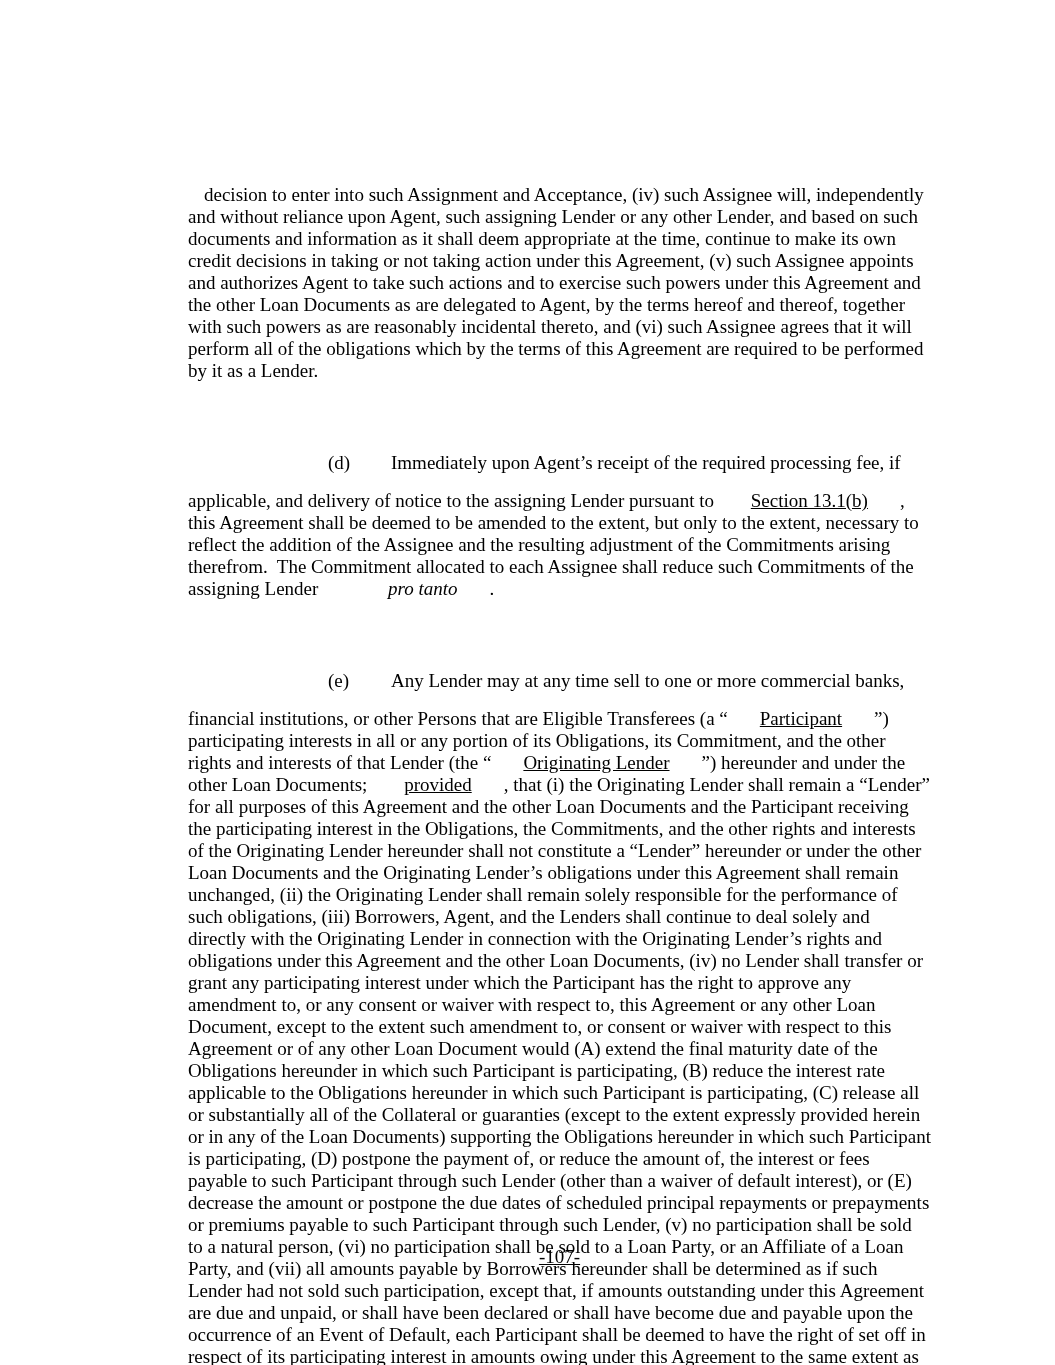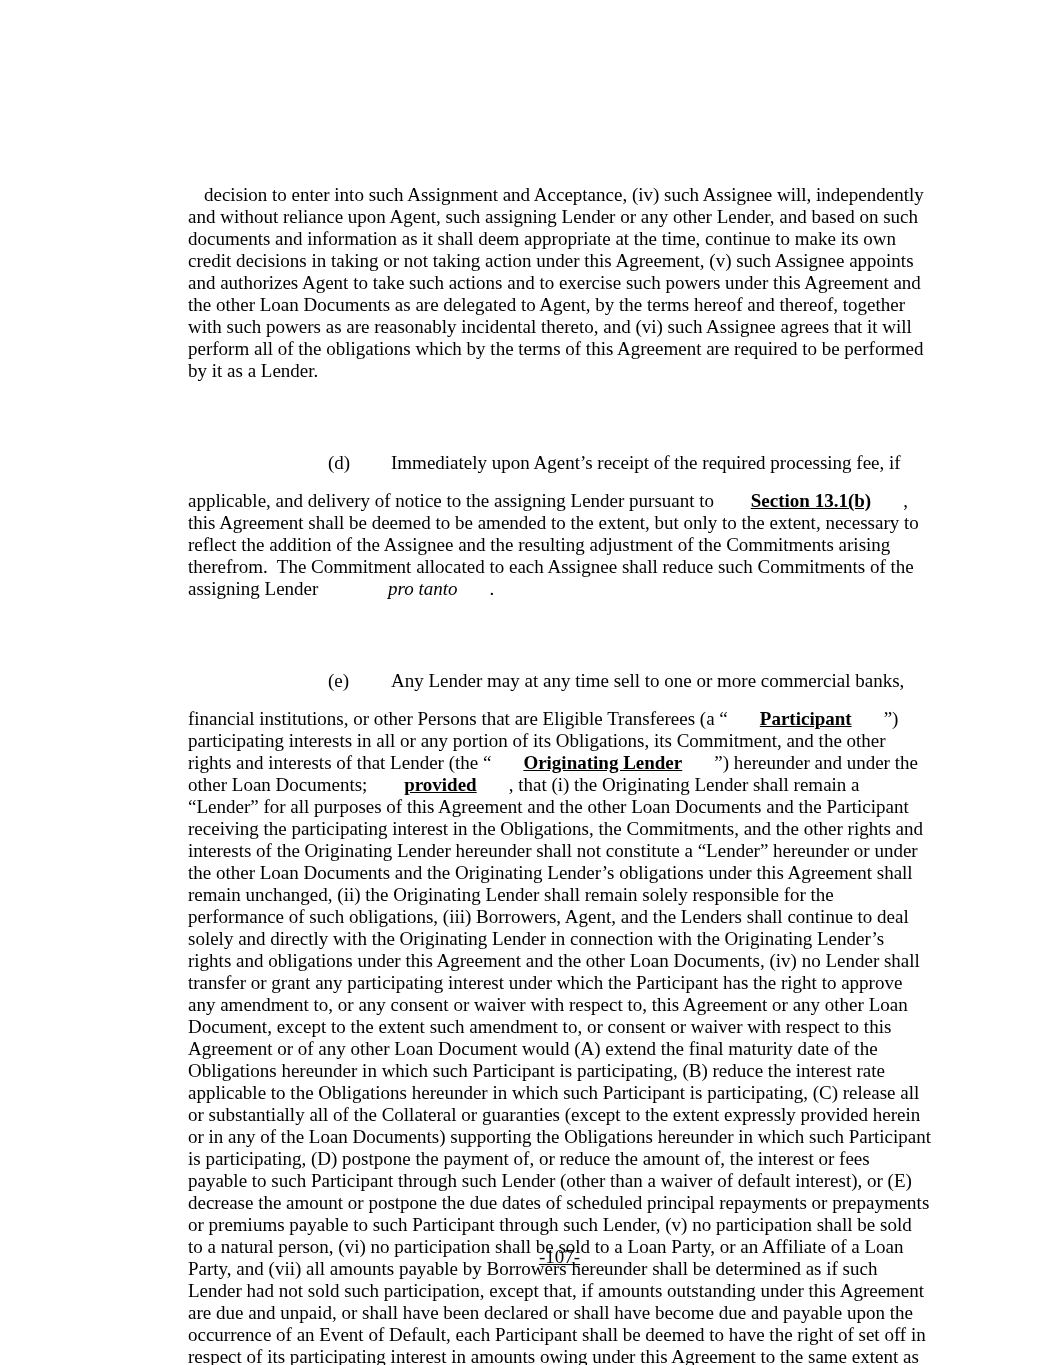--- a/index.html
+++ b/index.html
@@ -29,21 +29,21 @@
     margin-bottom: 22px;
   }
   .para.labeled {
     text-indent: 124px;
   }
   .para-label {
     display: inline-block;
     width: 63px;
     text-indent: 0;
   }
-  .u { text-decoration: underline; font-weight: bold; }
+  .u { text-decoration: underline; }
   .i { font-style: italic; margin-left: 33px; }
   .page-footer {
     position: absolute;
     top: 1198px;
     left: 0;
     width: 100%;
     text-align: center;
     text-decoration: underline;
   }
 </style>

